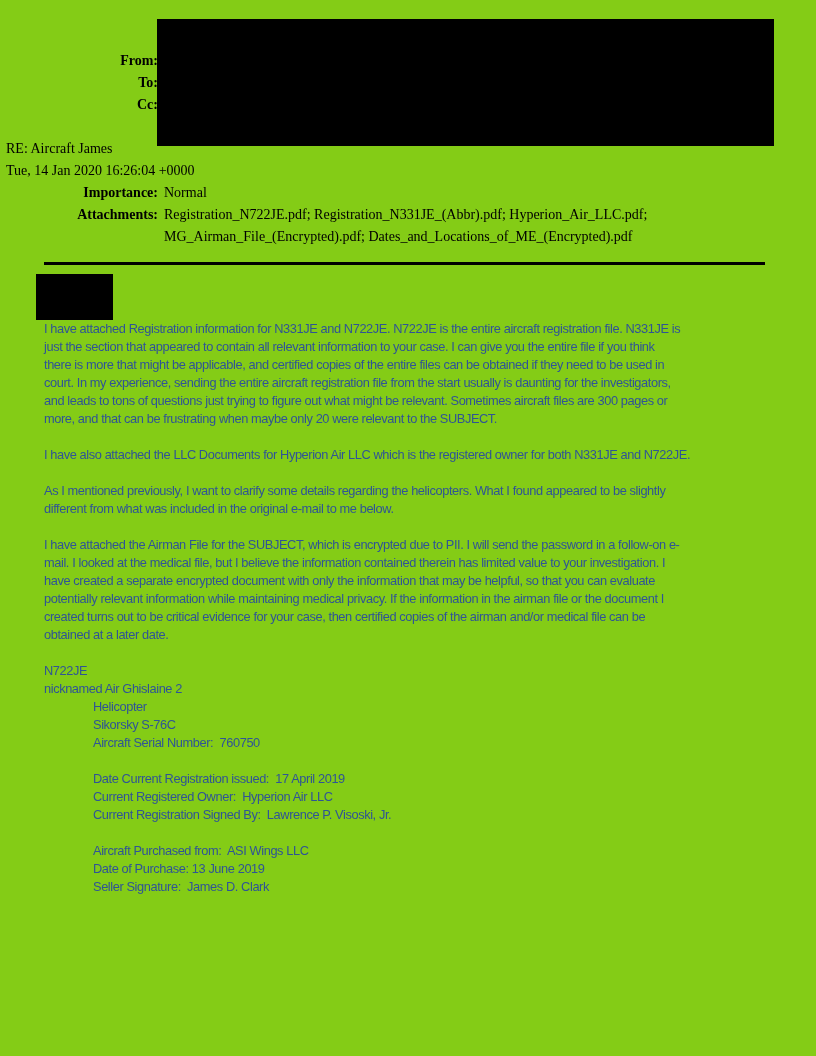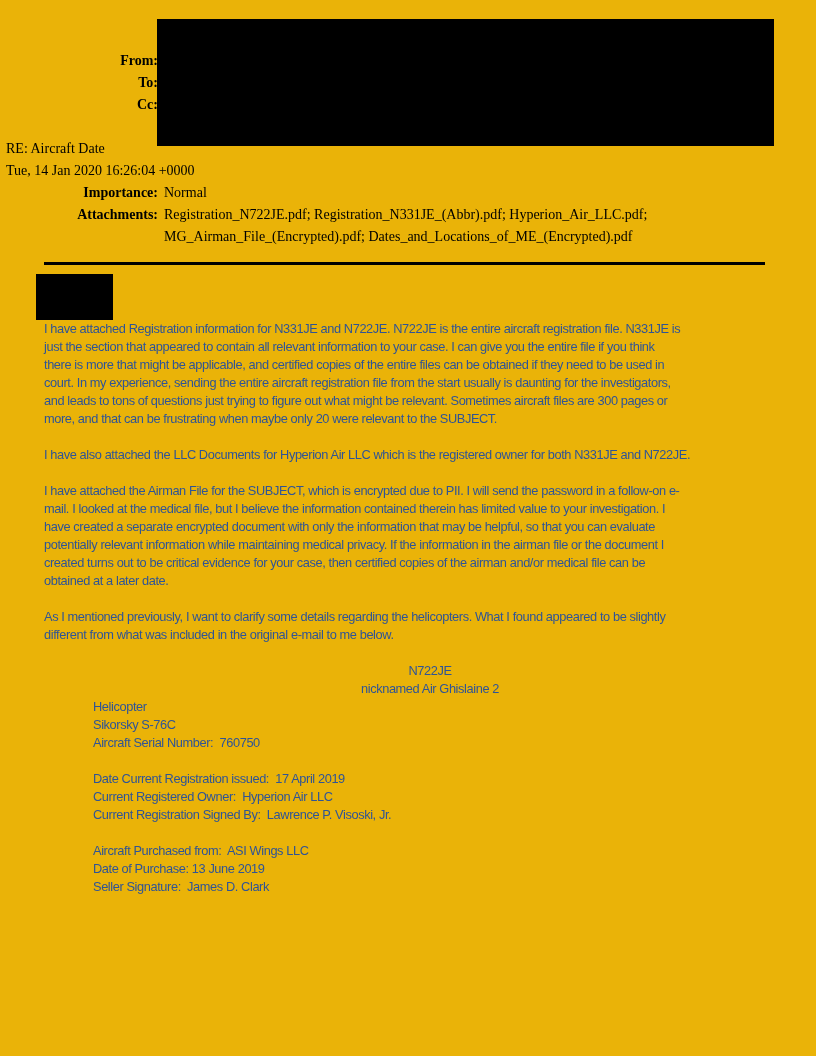--- a/index.html
+++ b/index.html
@@ -1,20 +1,20 @@
 <!DOCTYPE html>
 <html><head>
 <meta charset="utf-8">
 <style>
   html, body { margin: 0; padding: 0; background: #ffffff; }
   #page {
     position: relative;
     width: 816px;
     height: 1056px;
-    background: #eab308;
+    background: #84cc16;
     overflow: hidden;
   }
 
   
   .email-header {
     position: absolute;
     left: 0; top: 50px;
     width: 790px;
     font-family: "Liberation Serif", serif;
     font-size: 14px;
@@ -67,21 +67,21 @@
     color: #2F5496;
     font-family: "Liberation Sans", sans-serif;
     font-size: 12.8px;
     line-height: 18px;
     letter-spacing: -0.4px;
   }
   .para {
     white-space: pre;
     margin: 0 0 18px 0;
   }
-  .para.tight { margin-bottom: 0; text-align: center; }
+  .para.tight { margin-bottom: 0; }
   .para.indent { padding-left: 49px; }
 </style>
 </head>
 <body>
 
 <div id="page">
 
   <div class="email-header">
     <div class="hrow">
       <span class="hlabel">From:</span>
@@ -90,21 +90,21 @@
     <div class="hrow">
       <span class="hlabel">To:</span>
       <span class="hvalue"></span>
     </div>
     <div class="hrow">
       <span class="hlabel">Cc:</span>
       <span class="hvalue"></span>
     </div>
     <div class="hspacer"></div>
     <div class="hrow">
-      <span class="hvalue">RE: Aircraft Date</span>
+      <span class="hvalue">RE: Aircraft James</span>
     </div>
     <div class="hrow">
       <span class="hvalue">Tue, 14 Jan 2020 16:26:04 +0000</span>
     </div>
     <div class="hrow">
       <span class="hlabel">Importance:</span>
       <span class="hvalue">Normal</span>
     </div>
     <div class="hrow">
       <span class="hlabel">Attachments:</span>
@@ -120,28 +120,28 @@
   <div class="redaction-sig"></div>
 
   <div class="email-body">
     <div class="para">I have attached Registration information for N331JE and N722JE. N722JE is the entire aircraft registration file. N331JE is
 just the section that appeared to contain all relevant information to your case. I can give you the entire file if you think
 there is more that might be applicable, and certified copies of the entire files can be obtained if they need to be used in
 court. In my experience, sending the entire aircraft registration file from the start usually is daunting for the investigators,
 and leads to tons of questions just trying to figure out what might be relevant. Sometimes aircraft files are 300 pages or
 more, and that can be frustrating when maybe only 20 were relevant to the SUBJECT.</div>
     <div class="para">I have also attached the LLC Documents for Hyperion Air LLC which is the registered owner for both N331JE and N722JE.</div>
+    <div class="para">As I mentioned previously, I want to clarify some details regarding the helicopters. What I found appeared to be slightly
+different from what was included in the original e-mail to me below.</div>
     <div class="para">I have attached the Airman File for the SUBJECT, which is encrypted due to PII. I will send the password in a follow-on e-
 mail. I looked at the medical file, but I believe the information contained therein has limited value to your investigation. I
 have created a separate encrypted document with only the information that may be helpful, so that you can evaluate
 potentially relevant information while maintaining medical privacy. If the information in the airman file or the document I
 created turns out to be critical evidence for your case, then certified copies of the airman and/or medical file can be
 obtained at a later date.</div>
-    <div class="para">As I mentioned previously, I want to clarify some details regarding the helicopters. What I found appeared to be slightly
-different from what was included in the original e-mail to me below.</div>
     <div class="para tight">N722JE
 nicknamed Air Ghislaine 2</div>
     <div class="para indent">Helicopter
 Sikorsky S-76C
 Aircraft Serial Number:  760750</div>
     <div class="para indent">Date Current Registration issued:  17 April 2019
 Current Registered Owner:  Hyperion Air LLC
 Current Registration Signed By:  Lawrence P. Visoski, Jr.</div>
     <div class="para indent">Aircraft Purchased from:  ASI Wings LLC
 Date of Purchase: 13 June 2019

